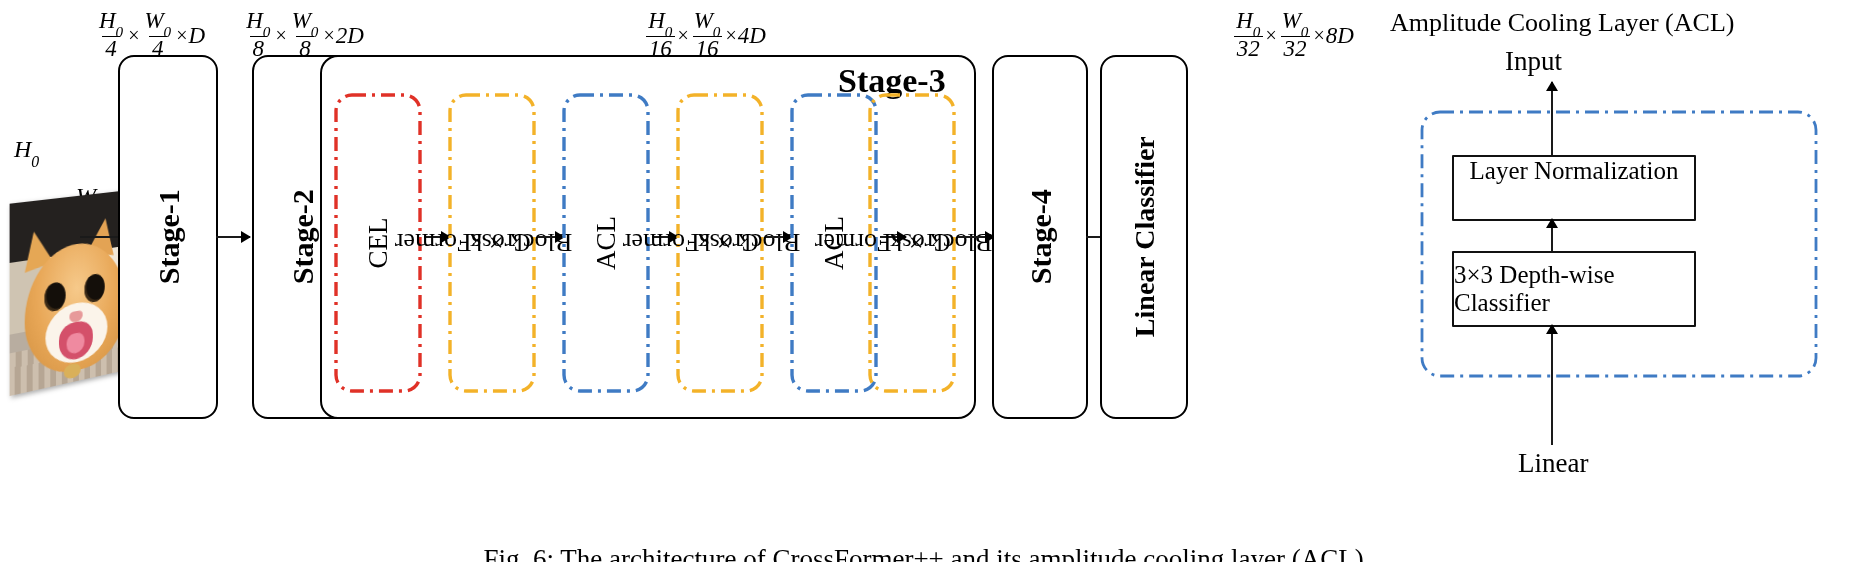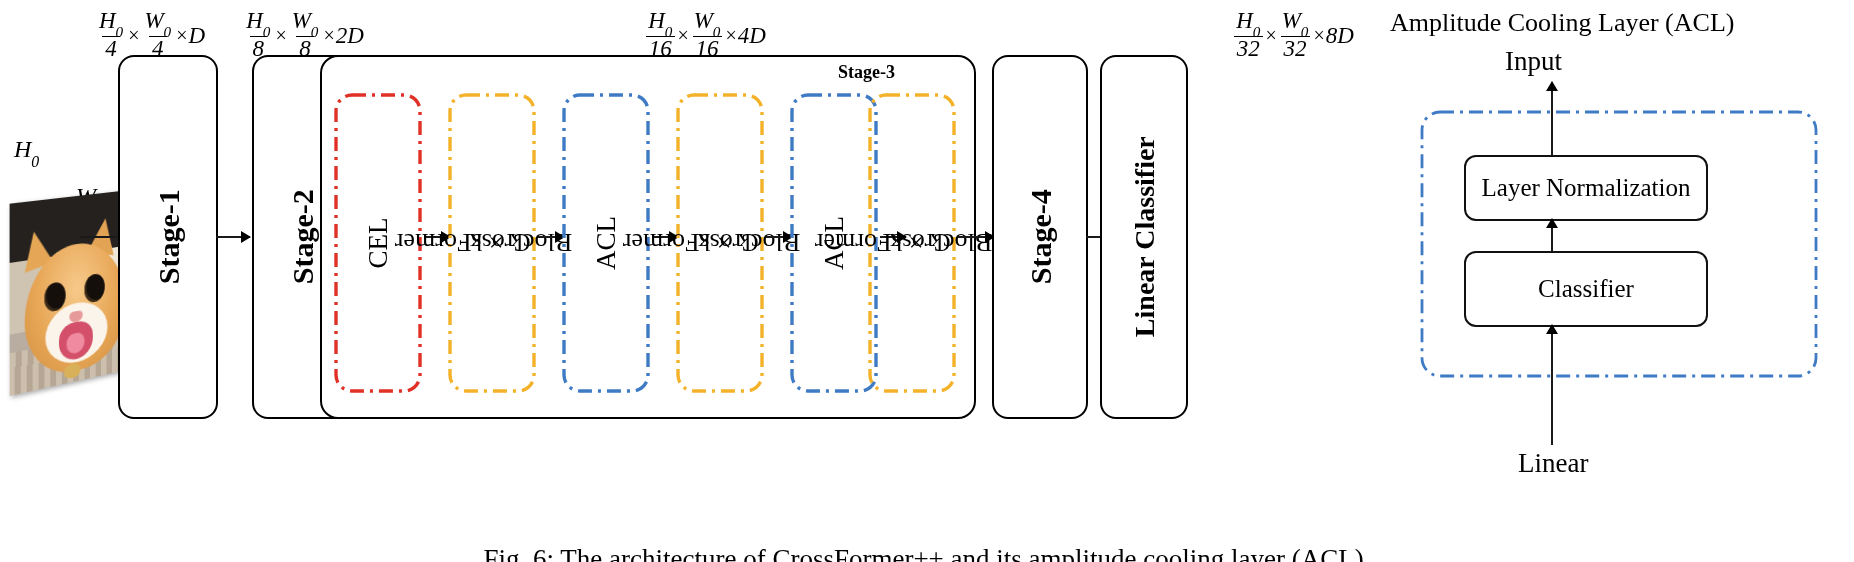--- a/index.html
+++ b/index.html
@@ -87,29 +87,29 @@
   .cat .nose{position:absolute;left:44%;top:62%;width:10%;height:6%;
              background:#e79a9a;border-radius:40% 40% 60% 60%;}
   .cat .mouth{position:absolute;left:36%;top:68%;width:26%;height:20%;
               background:#d4506a;border-radius:44% 44% 52% 52%;}
   .cat .tongue{position:absolute;left:42%;top:74%;width:14%;height:11%;
                background:#ef8aa0;border-radius:50% 50% 60% 60%;}
   .cat .collar{position:absolute;left:40%;top:90%;width:13%;height:8%;
                background:#d9b05a;border-radius:50%;}
 
   
-  .wbox{position:absolute;border:2px solid #111;border-radius:12px;background:#fff;
-        display:flex;align-items:center;justify-content:center;text-align:center;
-        font-size:25px;line-height:1.12;margin-left:12px;}
+  .wbox{position:absolute;border:2px solid #111;border-radius:1px;background:#fff;
+        display:flex;align-items:flex-start;justify-content:center;text-align:center;
+        font-size:25px;line-height:1.12;}
 
   .plain{position:absolute;white-space:nowrap;}
   .caption{position:absolute;left:0;width:100%;text-align:center;
            font-size:27px;white-space:nowrap;}
   .paneltitle{position:absolute;font-size:26px;white-space:nowrap;}
-  .stage3tag{position:absolute;font-weight:bold;font-size:18px;}
+  .stage3tag{position:absolute;font-weight:bold;font-size:34px;}
 </style>
 </head>
 <body>
 
 <div class="dimlabel" style="left:60px;top:6px;width:180px;height:58px;">
   <span class="frac">
     <span class="num"><i>H</i><span class="sub">0</span></span>
     <span class="den">4</span>
   </span>
   <span class="times">×</span>
@@ -312,20 +312,21 @@
   </svg>
 </div>
 
 <div class="wbox" style="left:1452px;top:155px;width:240px;height:62px;">
   <span>Layer Normalization</span>
 </div>
 
 <div class="varrow" style="left:1551px;top:219px;height:32px;"></div>
 
 <div class="wbox" style="left:1452px;top:251px;width:240px;height:72px;flex-direction:column;">
+  <span>3×3  Depth-wise</span>
   <span>Classifier</span>
 </div>
 
 <div class="varrow" style="left:1551px;top:325px;height:120px;"></div>
 
 <div class="plain" style="left:1518px;top:448px;font-size:27px;">Linear</div>
 
 <div class="caption" style="top:532px;margin-top:12px;">Fig. 6: The architecture of CrossFormer++ and its amplitude cooling layer (ACL).</div>
 
 </body></html>

